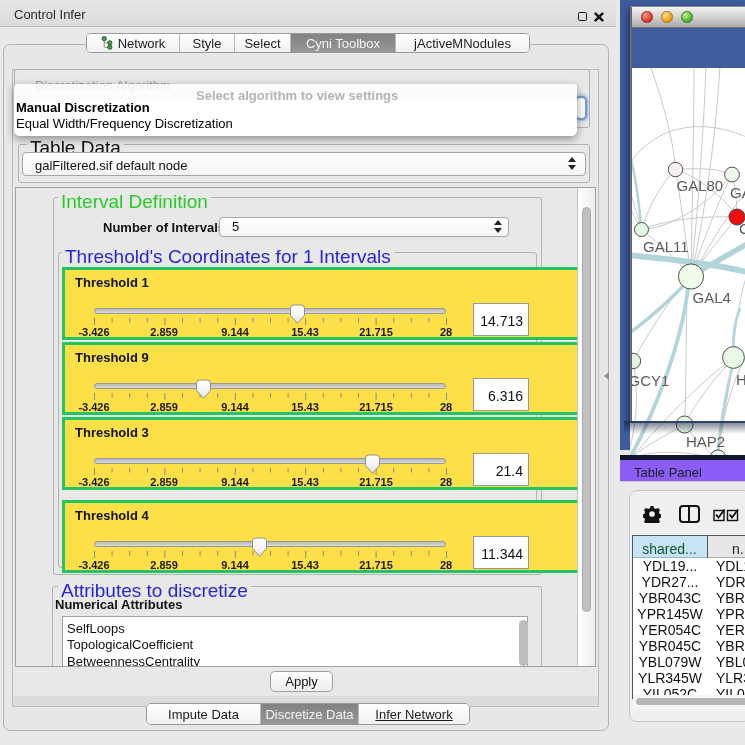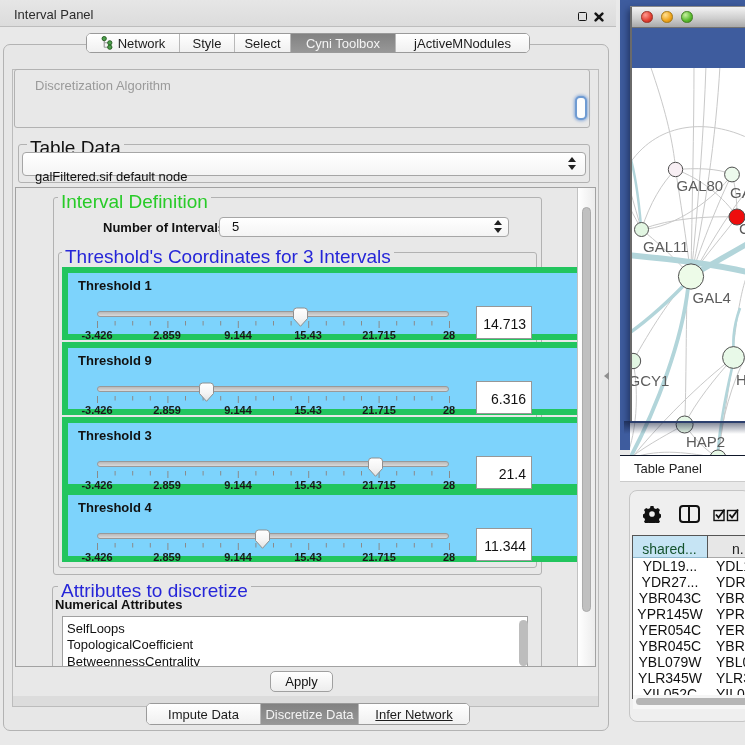--- a/index.html
+++ b/index.html
@@ -24,66 +24,66 @@
 .seg { display:flex; align-items:center; justify-content:center; height:100%;
   background:linear-gradient(#ffffff,#f0f0f0); color:#1c1c1c; border-right:1px solid #b9b9b9; }
 .seg:last-child { border-right:none; }
 .seg.sel { background:linear-gradient(#828282,#979797); color:#f4f4f4; }
 
 .grp { border:1px solid #b2b2b2; border-radius:3px; }
 .gtitle { position:absolute; font-size:19px; background:#e8e8e8; padding:0 3px; white-space:nowrap; }
 
 .combo { background:linear-gradient(#ffffff,#f4f4f4); border:1px solid #a6a6a6;
   border-radius:4px; font-size:13px; color:#111; }
-.combo .ct { position:absolute; left:12px; top:16px; }
+.combo .ct { position:absolute; left:12px; top:5px; }
 .arrs { position:absolute; width:9px; }
 .arrs .up { width:0; height:0; border-left:4px solid transparent; border-right:4px solid transparent;
   border-bottom:5px solid #222; margin-bottom:3px; }
 .arrs .dn { width:0; height:0; border-left:4px solid transparent; border-right:4px solid transparent;
   border-top:5px solid #222; }
 
-.thp { left:46px; width:533px; height:73px; background:#7dd3fc; border:6px solid #22c55e; }
+.thp { left:46px; width:533px; height:73px; background:#fde047; border:3px solid #22c55e; }
 .thp .tt { position:absolute; left:10px; top:5px; font-size:13px; font-weight:bold; color:#111; }
 .track { position:absolute; left:29px; top:38px; width:352px; height:6px;
   background:linear-gradient(#b9b9b9,#d9d9d9); border:1px solid #999; border-radius:3px; }
 .vfield { position:absolute; left:408px; top:33px; width:56px; height:33px; background:#fff;
   border:1px solid #979797; font-size:14px; color:#111; text-align:right; padding:9px 5px 0 0; }
 .ticklabel { position:absolute; top:56px; font-size:11px; font-weight:bold; color:#191919;
   transform:translateX(-50%); }
 
 #popup { left:14px; top:84px; width:563px; height:52px; background:rgba(255,255,255,0.84);
   border-radius:3px 3px 6px 6px; box-shadow:0 3px 8px rgba(0,0,0,0.4); z-index:40; }
 
 #bluebg { left:620px; top:0; width:125px; height:450px; background:#3e5c9e; }
 #netwin { left:630px; top:6px; width:115px; height:417px;
   box-shadow:-2px 3px 7px rgba(10,20,50,0.55); }
 #nettitle { left:630px; top:6px; width:115px; height:22px;
   background:linear-gradient(#f6f6f6,#cdcdcd 60%,#a9a9a9); border-bottom:1px solid #717171; }
 .tl { position:absolute; top:5px; width:11.5px; height:11.5px; border-radius:50%; }
 #netcanvas { left:630px; top:28px; width:115px; height:393px; background:#fff; overflow:hidden;margin-top:40px; }
-#tpbar { left:620px; top:455px; width:125px; height:27px; background:#ffffff;
-  border-top:1px solid #0f172a; border-bottom:1px solid #cbcbcb; }
+#tpbar { left:620px; top:455px; width:125px; height:27px; background:#8b5cf6;
+  border-top:5px solid #0f172a; border-bottom:1px solid #cbcbcb; }
 #tbox { left:629px; top:490px; width:122px; height:232px; background:#efefef;
   border:1px solid #c6c6c6; border-radius:8px; }
 </style>
 </head>
 <body>
 <div id="page">
   <svg width="0" height="0" style="position:absolute;">
       <defs>
         <linearGradient id="tg" x1="0" y1="0" x2="0" y2="1">
           <stop offset="0" stop-color="#ffffff"></stop>
           <stop offset="0.55" stop-color="#f4f4f4"></stop>
           <stop offset="1" stop-color="#e2e2e2"></stop>
         </linearGradient>
       </defs>
     </svg>
 
   <div id="ltitle" class="abs">
-      <span class="t">Interval Panel</span>
+      <span class="t">Control Infer</span>
     </div>
   <div id="flt" class="abs"></div>
   <svg id="cls" class="abs" style="left:594px; top:11.5px;" width="10" height="10" viewBox="0 0 10 10">
       <path d="M1.6,1.6 L8.4,8.4 M8.4,1.6 L1.6,8.4" stroke="#151515" stroke-width="2.5" stroke-linecap="round"></path>
     </svg>
 
   <div id="outerp" class="abs"></div>
   <div id="innerp" class="abs"></div>
   <div id="innerbot" class="abs"></div>
 
@@ -100,20 +100,26 @@
     <div class="seg" style="width:56px;">Select</div>
     <div class="seg sel" style="width:105px;">Cyni Toolbox</div>
     <div class="seg" style="width:133px;">jActiveMNodules</div>
   </div>
 
   <div class="grp abs" style="left:14px; top:69px; width:576px; height:59px;"></div>
   <div class="abs" style="left:35px; top:78px; font-size:13px; color:#9a9a9a; z-index:2;">Discretization Algorithm</div>
   <div class="abs" style="left:575px; top:96px; width:12px; height:24px; background:#fdfdfd;
     border:2px solid #6f9bd2; border-radius:5px; box-shadow:0 0 3px 1px rgba(90,140,210,0.65); z-index:3;"></div>
 
+  <div id="popup" class="abs">
+    <div class="abs" style="left:0; top:15px; width:563px; height:37px; background:#ffffff; border-radius:0 0 6px 6px;"></div>
+    <div class="abs" style="left:182px; top:4px; font-size:13px; font-weight:bold; color:#b4b4b4;">Select algorithm to view settings</div>
+    <div class="abs" style="left:2px; top:16px; font-size:13px; font-weight:bold; color:#000;">Manual Discretization</div>
+    <div class="abs" style="left:2px; top:32px; font-size:13px; color:#000;">Equal Width/Frequency Discretization</div>
+  </div>
 
   <div class="grp abs" style="left:18px; top:144px; width:572px; height:39px;"></div>
   <div class="gtitle" style="left:27px; top:137px; color:#111;">Table Data</div>
   <div class="combo abs" style="left:22px; top:152px; width:564px; height:24px;">
     <span class="ct">galFiltered.sif default node</span>
     <div class="arrs" style="left:545px; top:4px;">
         <div class="up"></div>
         <div class="dn"></div>
       </div>
   </div>
@@ -131,21 +137,21 @@
       <div class="abs" style="left:70px; top:32px; font-size:13px; font-weight:bold; color:#111;padding-left:17px;">Number of Intervals</div>
       <div class="combo abs" style="left:203px; top:29px; width:290px; height:20px;">
         <span class="ct" style="top:1px;">5</span>
         <div class="arrs" style="left:274px; top:2px;">
             <div class="up"></div>
             <div class="dn"></div>
           </div>
       </div>
 
       <div class="grp abs" style="left:42px; top:64px; width:479px; height:316px;"></div>
-      <div class="gtitle" style="left:46px; top:58px; color:#2626d8;">Threshold's Coordinates for 3 Intervals</div>
+      <div class="gtitle" style="left:46px; top:58px; color:#2626d8;">Threshold's Coordinates for 1 Intervals</div>
 
       <div class="thp abs" style="top:79px;">
         <div class="tt">Threshold 1</div>
           <div class="track"></div>
         <svg class="abs" style="left:24px; top:48px;" width="362" height="10">
             <g stroke="#8a8a8a" stroke-width="1">
               <line x1="5.5" y1="0" x2="5.5" y2="7"></line>
               <line x1="23.1" y1="0" x2="23.1" y2="4.5"></line>
               <line x1="40.7" y1="0" x2="40.7" y2="4.5"></line>
               <line x1="58.3" y1="0" x2="58.3" y2="4.5"></line>
@@ -250,21 +256,21 @@
           <div class="ticklabel" style="left:99px;">2.859</div>
           <div class="ticklabel" style="left:170px;">9.144</div>
           <div class="ticklabel" style="left:240px;">15.43</div>
           <div class="ticklabel" style="left:311px;">21.715</div>
           <div class="ticklabel" style="left:381px;">28</div>
         <svg class="abs" style="left:299px; top:34px;" width="17" height="21">
             <path d="M1.5,4.2 Q1.5,1 4.7,1 L12.3,1 Q15.5,1 15.5,4.2 L15.5,11.5 L8.5,19.3 L1.5,11.5 Z" fill="url(#tg)" stroke="#8f8f8f"></path>
           </svg>
         <div class="vfield">21.4</div>
       </div>
-      <div class="thp abs" style="top:301px;">
+      <div class="thp abs" style="top:312px;">
         <div class="tt">Threshold 4</div>
           <div class="track"></div>
         <svg class="abs" style="left:24px; top:48px;" width="362" height="10">
             <g stroke="#8a8a8a" stroke-width="1">
               <line x1="5.5" y1="0" x2="5.5" y2="7"></line>
               <line x1="23.1" y1="0" x2="23.1" y2="4.5"></line>
               <line x1="40.7" y1="0" x2="40.7" y2="4.5"></line>
               <line x1="58.3" y1="0" x2="58.3" y2="4.5"></line>
               <line x1="75.9" y1="0" x2="75.9" y2="7"></line>
               <line x1="93.5" y1="0" x2="93.5" y2="4.5"></line>

